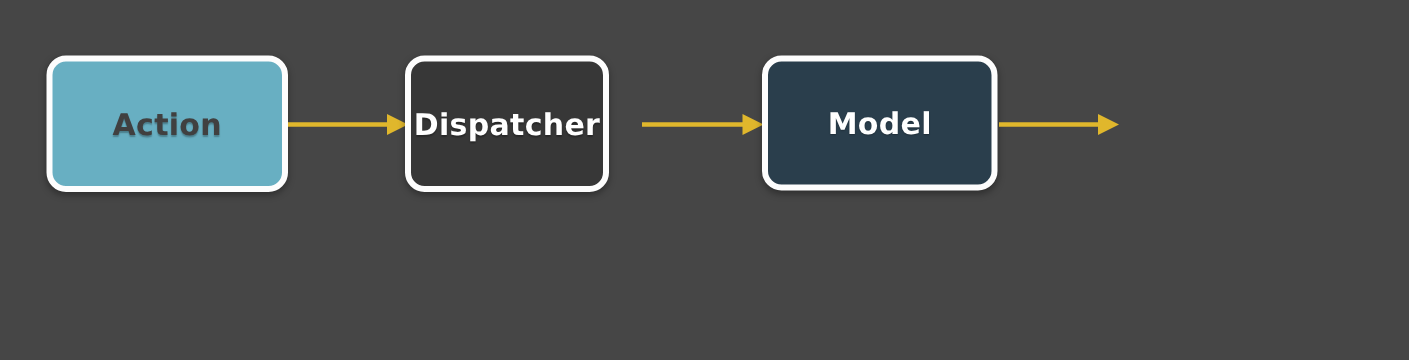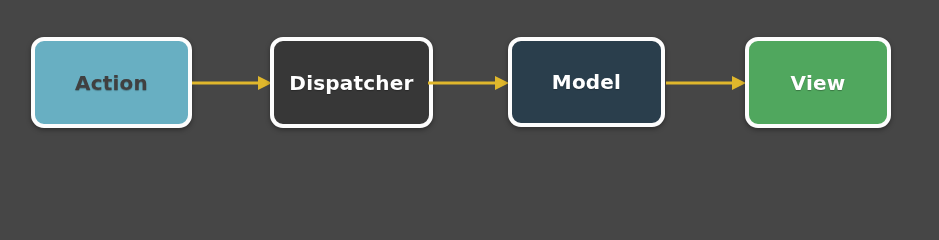--- a/index.html
+++ b/index.html
@@ -54,35 +54,32 @@
 
   <div class="node" id="node-action" style="left: 31px; top: 37px; width: 161px; height: 91px; background: rgb(104, 175, 194); border-color: rgb(253, 253, 253);">
     <span class="node-label" style="color: #404040;">Action</span>
   </div>
 
   <svg class="arrow" id="edge-0" viewBox="0 0 80 20" preserveAspectRatio="none" style="left: 192px; top: 73px; width: 80px;">
     <line x1="0" y1="10" x2="68" y2="10" stroke="#E0B72C" stroke-width="3"></line>
     <polygon points="66,3 80,10 66,17" fill="#E0B72C"></polygon>
   </svg>
 
-  <div class="node" id="node-dispatcher" style="left: 270px; top: 37px; width: 163px; height: 91px; background: rgb(55, 55, 55); border-color: rgb(253, 253, 253);">
+  <div class="node" id="node-dispatcher" style="left: 270px; top: 37px; width: 136px; height: 91px; background: rgb(55, 55, 55); border-color: rgb(253, 253, 253);">
     <span class="node-label" style="color: rgb(255, 255, 255);">Dispatcher</span>
   </div>
 
   <svg class="arrow" id="edge-1" viewBox="0 0 81 20" preserveAspectRatio="none" style="left: 428px; top: 73px; width: 81px;">
     <line x1="0" y1="10" x2="69" y2="10" stroke="#E0B72C" stroke-width="3"></line>
     <polygon points="67,3 81,10 67,17" fill="#E0B72C"></polygon>
   </svg>
 
   <div class="node" id="node-model" style="left: 508px; top: 37px; width: 157px; height: 90px; background: rgb(42, 62, 76); border-color: rgb(253, 253, 253);">
     <span class="node-label" style="color: rgb(255, 255, 255);">Model</span>
   </div>
 
   <svg class="arrow" id="edge-2" viewBox="0 0 80 20" preserveAspectRatio="none" style="left: 666px; top: 73px; width: 80px;">
     <line x1="0" y1="10" x2="68" y2="10" stroke="#E0B72C" stroke-width="3"></line>
     <polygon points="66,3 80,10 66,17" fill="#E0B72C"></polygon>
   </svg>
 
-  <div class="node" id="node-view" style="left: 745px; top: 37px; width: 146px; height: 91px; background: rgb(80, 167, 94); border-color: rgb(253, 253, 253);">
-    <span class="node-label" style="color: rgb(255, 255, 255);">View</span>
-  </div>
 
 </div>
 
 </body></html>

